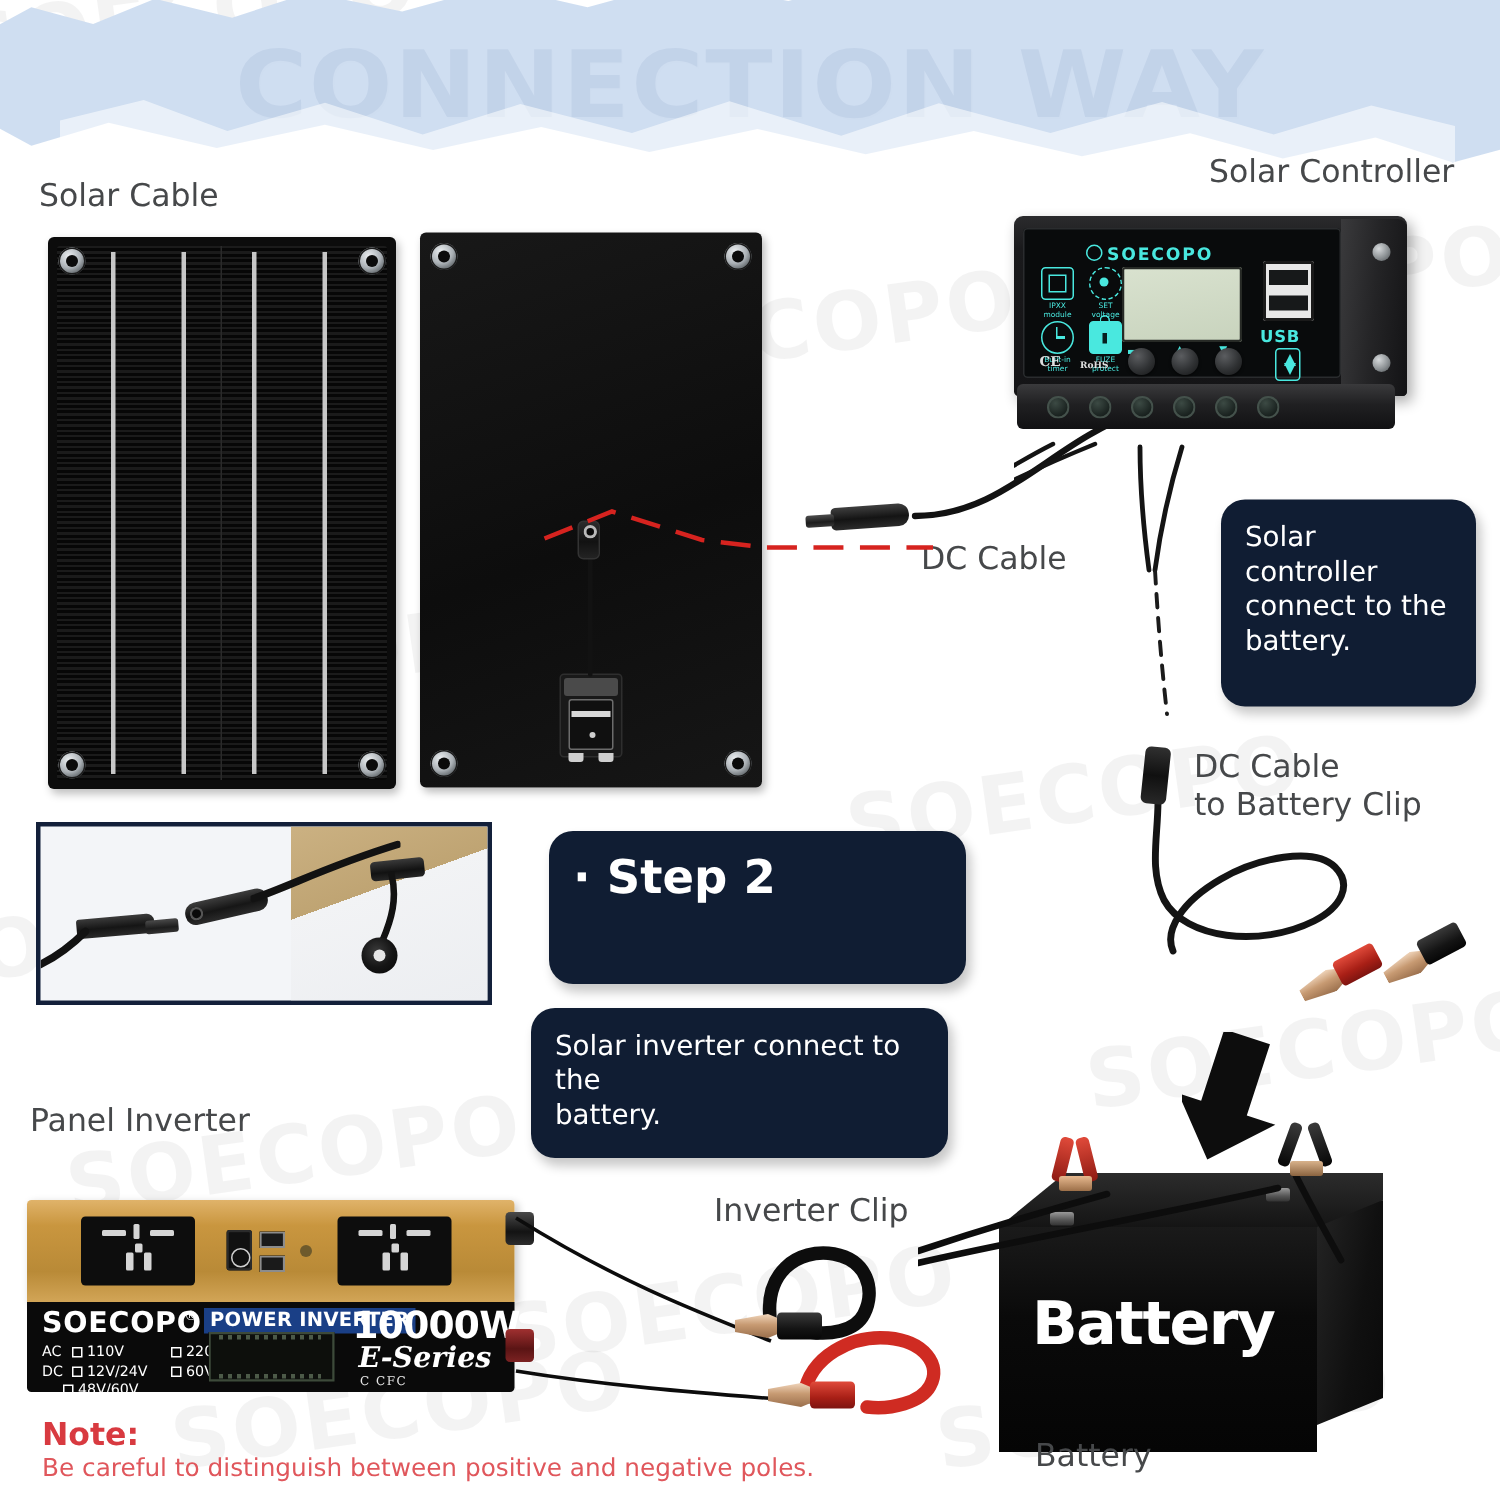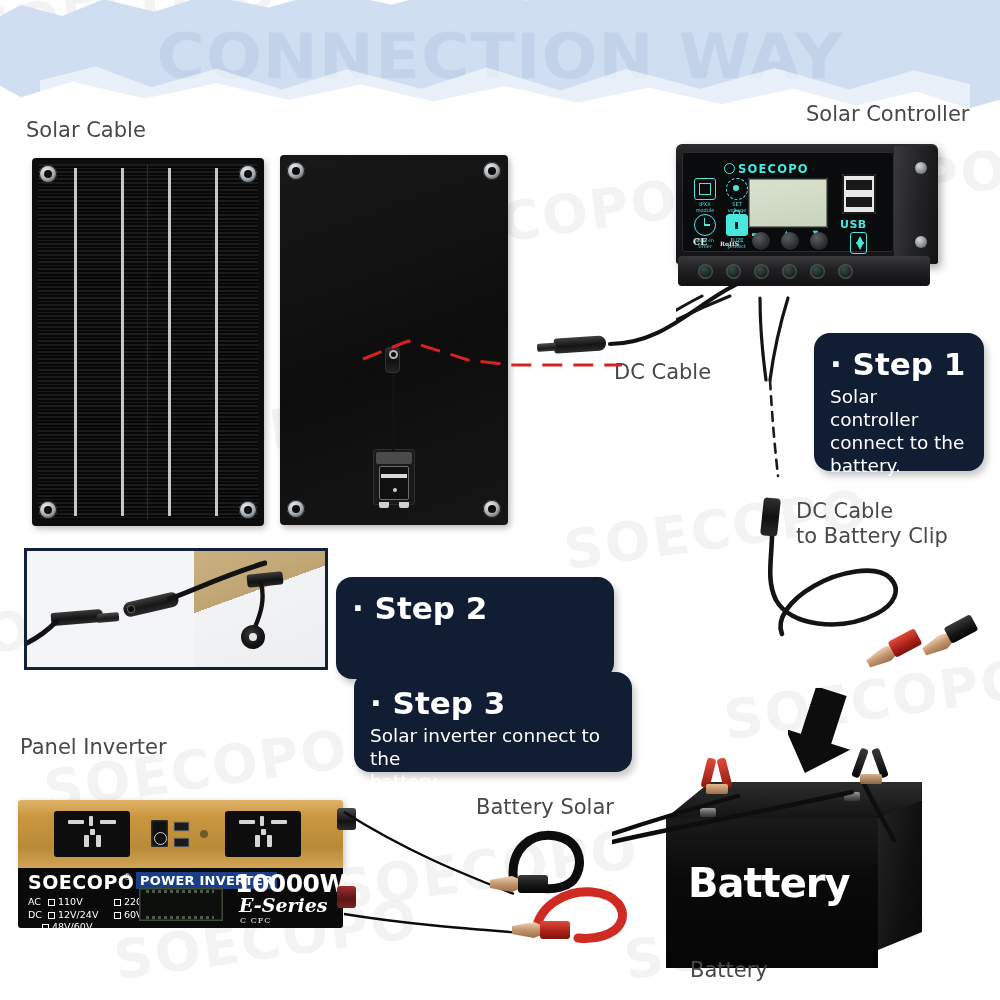--- a/index.html
+++ b/index.html
@@ -431,21 +431,21 @@
     <div class="banner-brush2"></div>
   </div>
   <div class="title">CONNECTION WAY</div>
 
   <div class="lbl" style="left:26px; top:118px;">Solar Cable</div>
   <div class="lbl" style="left:806px; top:102px;">Solar Controller</div>
   <div class="lbl" style="left:614px; top:360px;">DC Cable</div>
   <div class="lbl" style="left:796px; top:499px;">DC Cable
 to Battery Clip</div>
   <div class="lbl" style="left:20px; top:735px;">Panel Inverter</div>
-  <div class="lbl" style="left:476px; top:795px;">Battery Solar</div>
+  <div class="lbl" style="left:476px; top:795px;">Inverter Clip</div>
   <div class="lbl" style="left:690px; top:958px;">Battery</div>
 
   <div class="panel" style="left:32px; top:158px; width:232px; height:368px;">
     <div class="panel-cells"></div>
     <div class="busbar" style="left:42px;"></div>
     <div class="busbar" style="left:89px;"></div>
     <div class="busbar" style="left:136px;"></div>
     <div class="busbar" style="left:183px;"></div>
     <div class="seam" style="left:115px;"></div>
     <div class="grommet" style="left:7px; top:7px;"></div>
@@ -573,32 +573,30 @@
     <div class="clip-body clip-red" style="left:28px; top:36px; transform:rotate(-28deg);"></div>
     <div class="clip-jaw" style="left:60px; top:38px; transform:rotate(-28deg);"></div>
     <div class="clip-body clip-blk" style="left:84px; top:22px; transform:rotate(-28deg);"></div>
   </div>
 
   <svg style="position:absolute; z-index:7; left:788px; top:688px; width:78px; height:90px;" viewBox="0 0 78 90">
     <polygon points="14,2 46,2 46,52 66,52 30,88 -2,52 14,52" fill="#0d0d0d" transform="rotate(18 33 45)"></polygon>
   </svg>
 
   <div class="step" style="left:814px; top:333px; width:170px; height:138px;">
-    <div class="step-title">· Step 1</div>
     <div class="step-body">Solar controller
 connect to the
 battery.</div>
   </div>
 
-  <div class="step" style="left:336px; top:554px; width:278px; height:102px;margin-top:23px;">
+  <div class="step" style="left:366px; top:554px; width:278px; height:102px;">
     <div class="step-title">· Step 2</div>
   </div>
 
   <div class="step" style="left:354px; top:672px; width:278px; height:100px;">
-    <div class="step-title">· Step 3</div>
     <div class="step-body">Solar inverter connect to the
 battery.</div>
   </div>
 
   <div class="inset" style="left:24px; top:548px; width:304px; height:122px;">
     <div class="inset-half-r"></div>
 
     <div class="plug-m" style="left:24px; top:60px; width:52px; transform:rotate(-5deg);"></div>
     <div class="plug-pin" style="left:70px; top:62px; transform:rotate(-5deg);"></div>
     <svg style="position:absolute; left:0; top:52px; width:40px; height:48px;" viewBox="0 0 40 48">
@@ -705,14 +703,18 @@
     <div style="position:absolute; left:24px; top:0; width:8px; height:30px; background:linear-gradient(180deg,#3a3a3a,#070707); transform:rotate(-20deg); border-radius:3px;"></div>
     <div style="position:absolute; left:8px; top:26px; width:22px; height:10px; background:linear-gradient(180deg,#d8b28b,#8b6440); border-radius:2px;"></div>
   </div>
 
   <svg class="wire" style="left:612px; top:772px; width:330px; height:90px; z-index:7;" viewBox="0 0 330 90">
     <path d="M0,62 C60,42 104,30 126,24" fill="none" stroke="#0d0d0d" stroke-width="4.4" stroke-linecap="round"></path>
     <path d="M0,70 C70,54 150,40 240,20" fill="none" stroke="#0d0d0d" stroke-width="4.4" stroke-linecap="round"></path>
     <path d="M252,12 C262,32 272,50 282,68" fill="none" stroke="#0d0d0d" stroke-width="4.4" stroke-linecap="round"></path>
   </svg>
 
+  <div class="note-wrap">
+    <div class="note-title">Note:</div>
+    <div class="note-body">Be careful to distinguish between positive and negative poles.</div>
+  </div>
 
 </div>
 
 </body></html>

